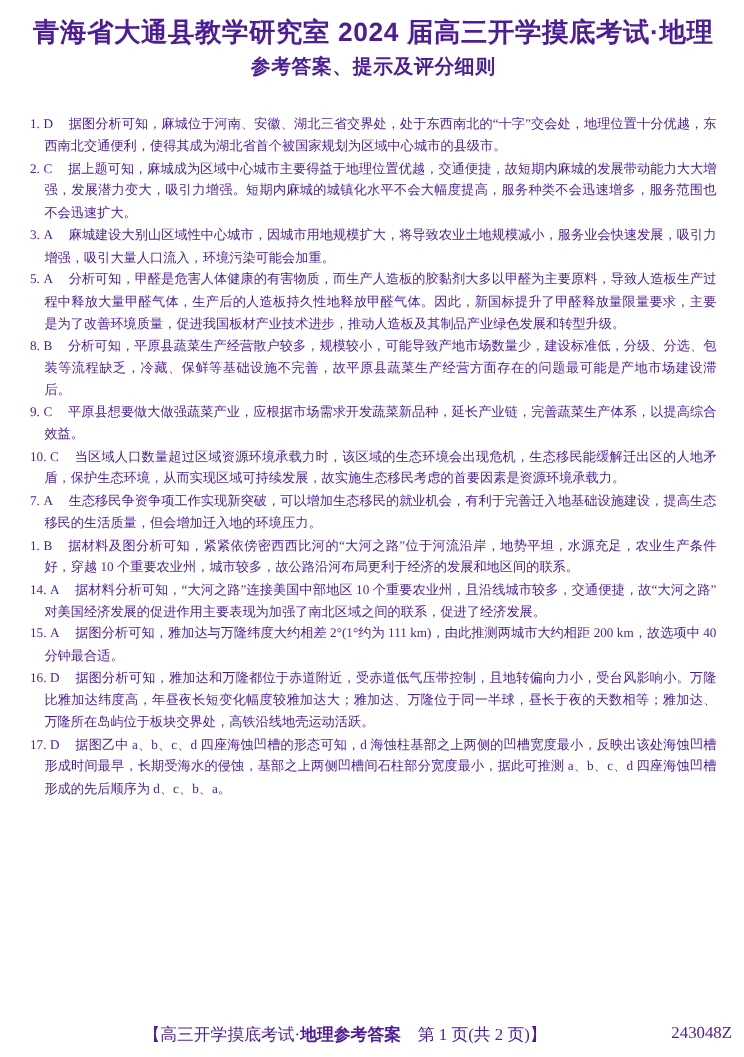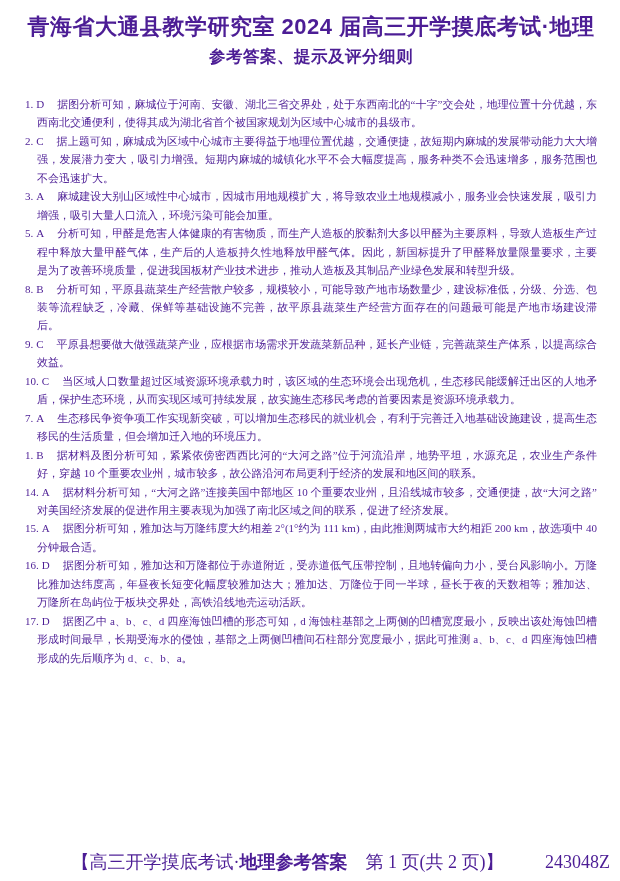--- a/index.html
+++ b/index.html
@@ -47,21 +47,21 @@
     word-break: break-all;
   }
   .item .num { margin-right: 3px; }
   .item .ans { margin-right: 13px; }
   .foot {
     position: absolute;
     left: 25px;
     right: 10px;
     bottom: 10px;
     height: 18px;
-    font-size: 18px;
+    font-size: 14px;
     line-height: 18px;
   }
   .foot-center {
     position: absolute;
     left: 0; right: 60px;
     text-align: center;
     white-space: nowrap;
   }
   .foot-center b {
     font-family: "Liberation Sans", "DejaVu Sans", sans-serif;

